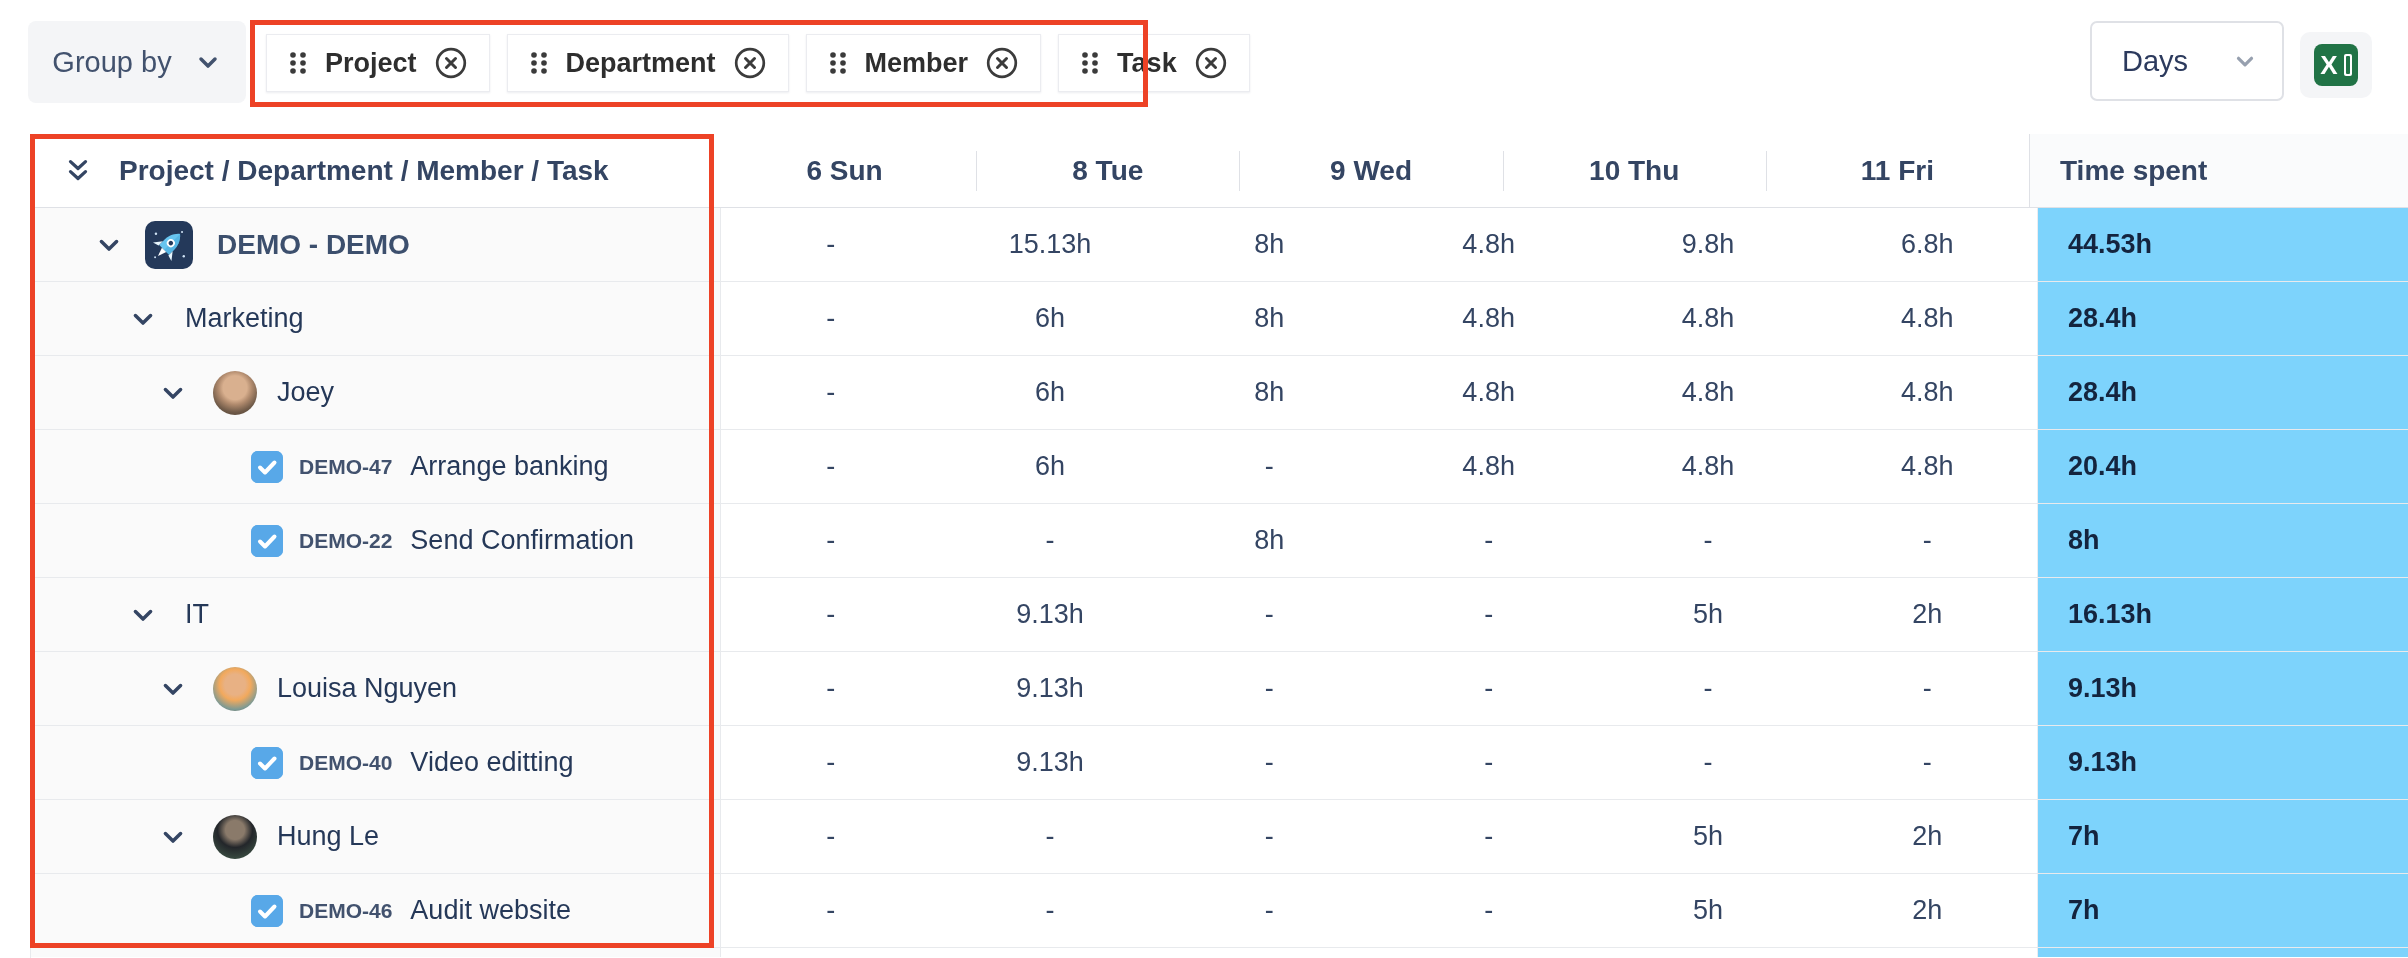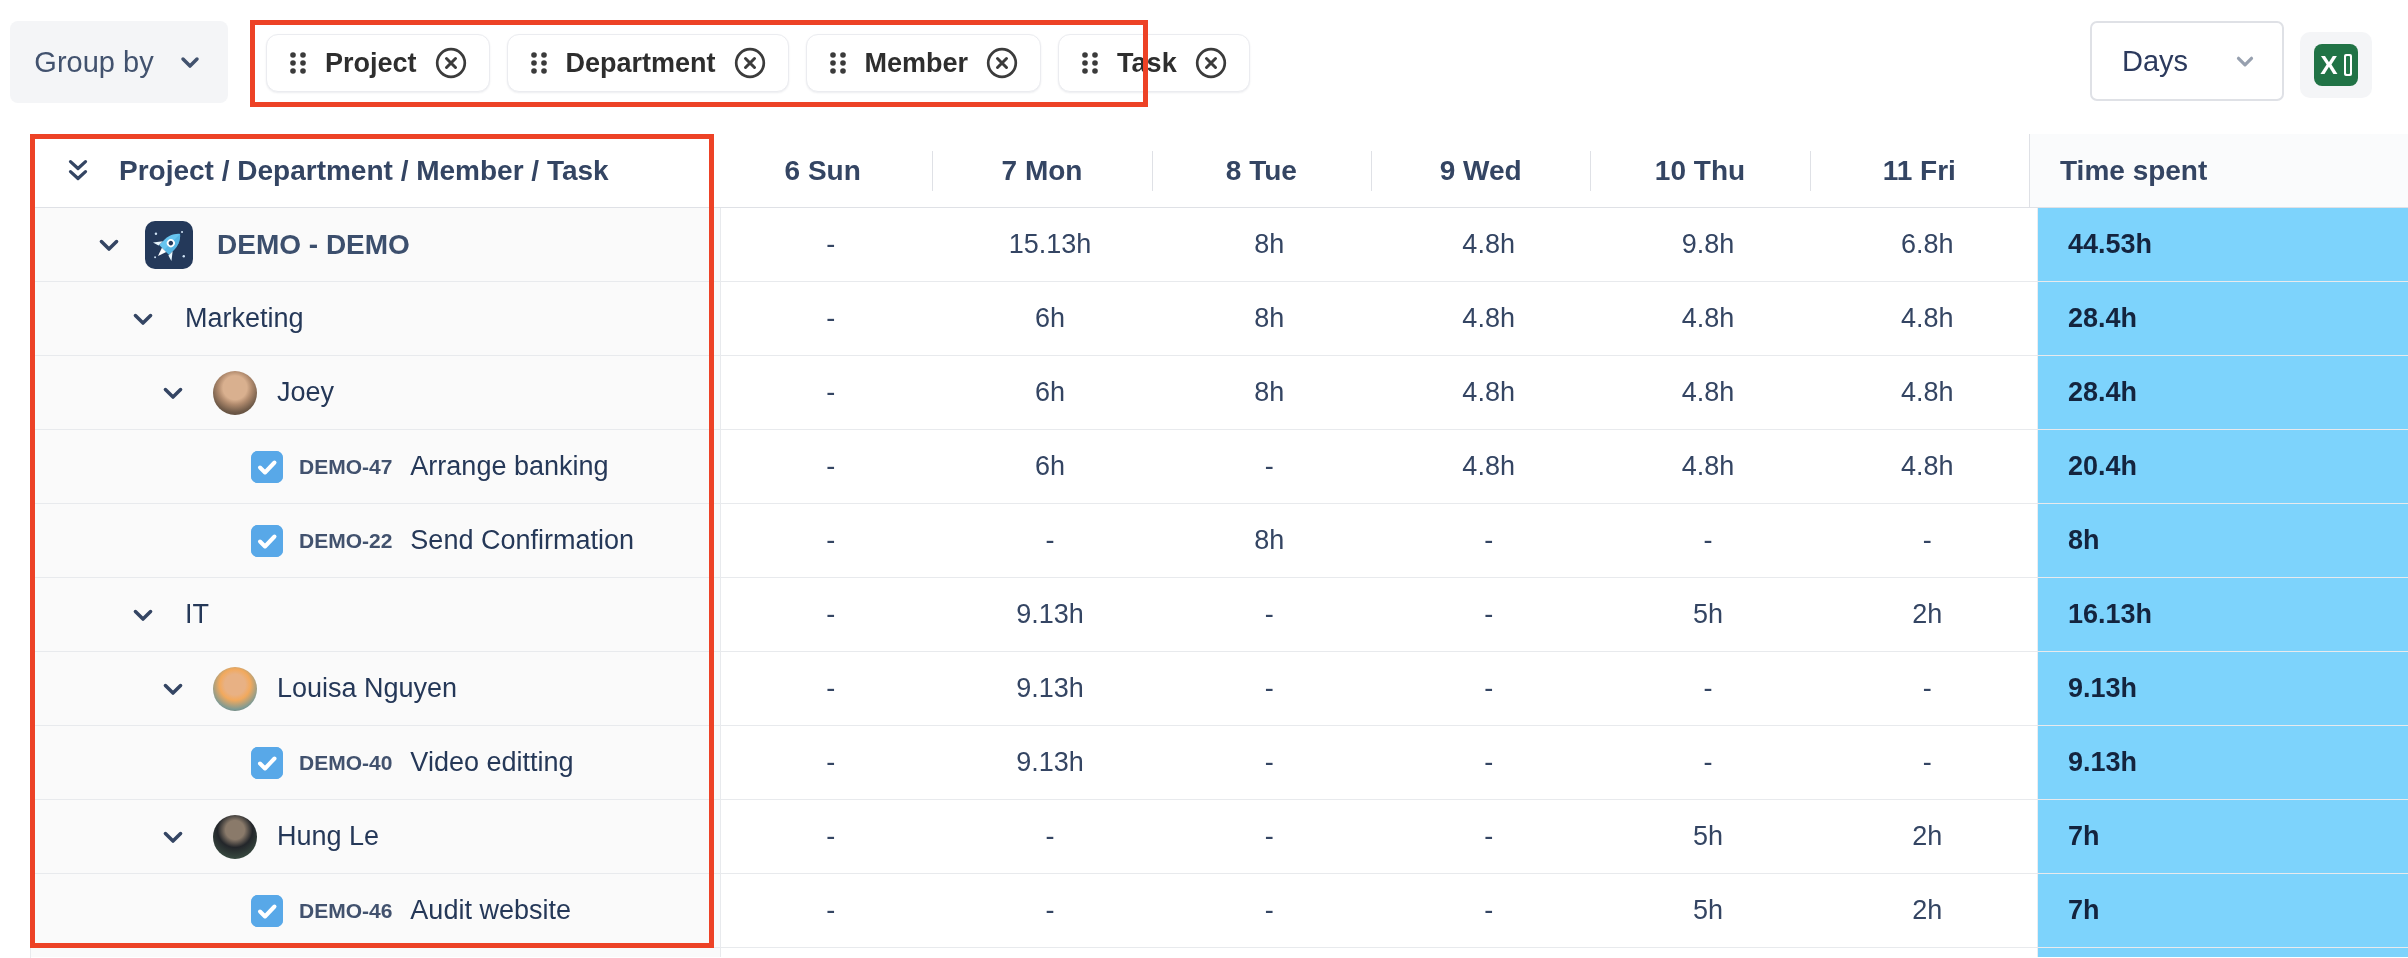--- a/index.html
+++ b/index.html
@@ -9,33 +9,33 @@
     background:#ffffff;
     position:relative;
     overflow:hidden;
     color:#344563;
   }
 
   
   .topbar { position:absolute; left:0; top:0; width:2408px; height:134px; background:#fff; }
 
   .groupby-btn {
-    position:absolute; left:10px; top:21px; width:218px; height:82px;
+    position:absolute; left:28px; top:21px; width:218px; height:82px;
     background:#f4f5f7; border-radius:8px;
     display:flex; align-items:center; justify-content:center; gap:22px;
     cursor:pointer;
   }
   .groupby-btn .lbl { font-size:29px; font-weight:500; color:#42526e; }
 
   .chips-row {
     position:absolute; left:266px; top:34px; height:58px;
     display:flex; align-items:center; gap:17px;
   }
   .chip {
-    height:58px; background:#ffffff; border:1px solid #ebecf0; border-radius:12px;
+    height:58px; background:#ffffff; border:1px solid #ebecf0; border-radius:0;
     box-shadow:0 1px 2px rgba(9,30,66,.08);
     display:flex; align-items:center; gap:16px; padding:0 20px; cursor:grab;
   }
   .chip .lbl { font-size:27px; font-weight:600; color:#2e2e2e; white-space:nowrap; }
 
   .days-select {
     position:absolute; left:2090px; top:21px; width:194px; height:80px;
     border:2px solid #dfe1e6; border-radius:7px; background:#fff;
     display:flex; align-items:center; justify-content:space-between;
     padding:0 24px 0 30px; cursor:pointer;
@@ -246,21 +246,20 @@
       <span style="display:inline-flex;cursor:pointer">
         <svg width="30" height="30" viewBox="0 0 24 24">
           <path d="M6 4.5l6 5.5 6-5.5" fill="none" stroke="#344563" stroke-width="2.6" stroke-linecap="round" stroke-linejoin="round"></path>
           <path d="M6 12.5l6 5.5 6-5.5" fill="none" stroke="#344563" stroke-width="2.6" stroke-linecap="round" stroke-linejoin="round"></path>
         </svg>
       </span>
       <span class="lbl">Project / Department / Member / Task</span>
     </div>
     <div class="day-area-head">
         <div class="day-head">6 Sun</div>
-        <div class="day-head">7 Mon</div>
         <div class="day-head">8 Tue</div>
         <div class="day-head">9 Wed</div>
         <div class="day-head">10 Thu</div>
         <div class="day-head">11 Fri</div>
       </div>
     <div class="total-head">Time spent</div>
   </div>
   <div id="tbody">
       <div class="row">
         <div class="tree-cell lvl0">

